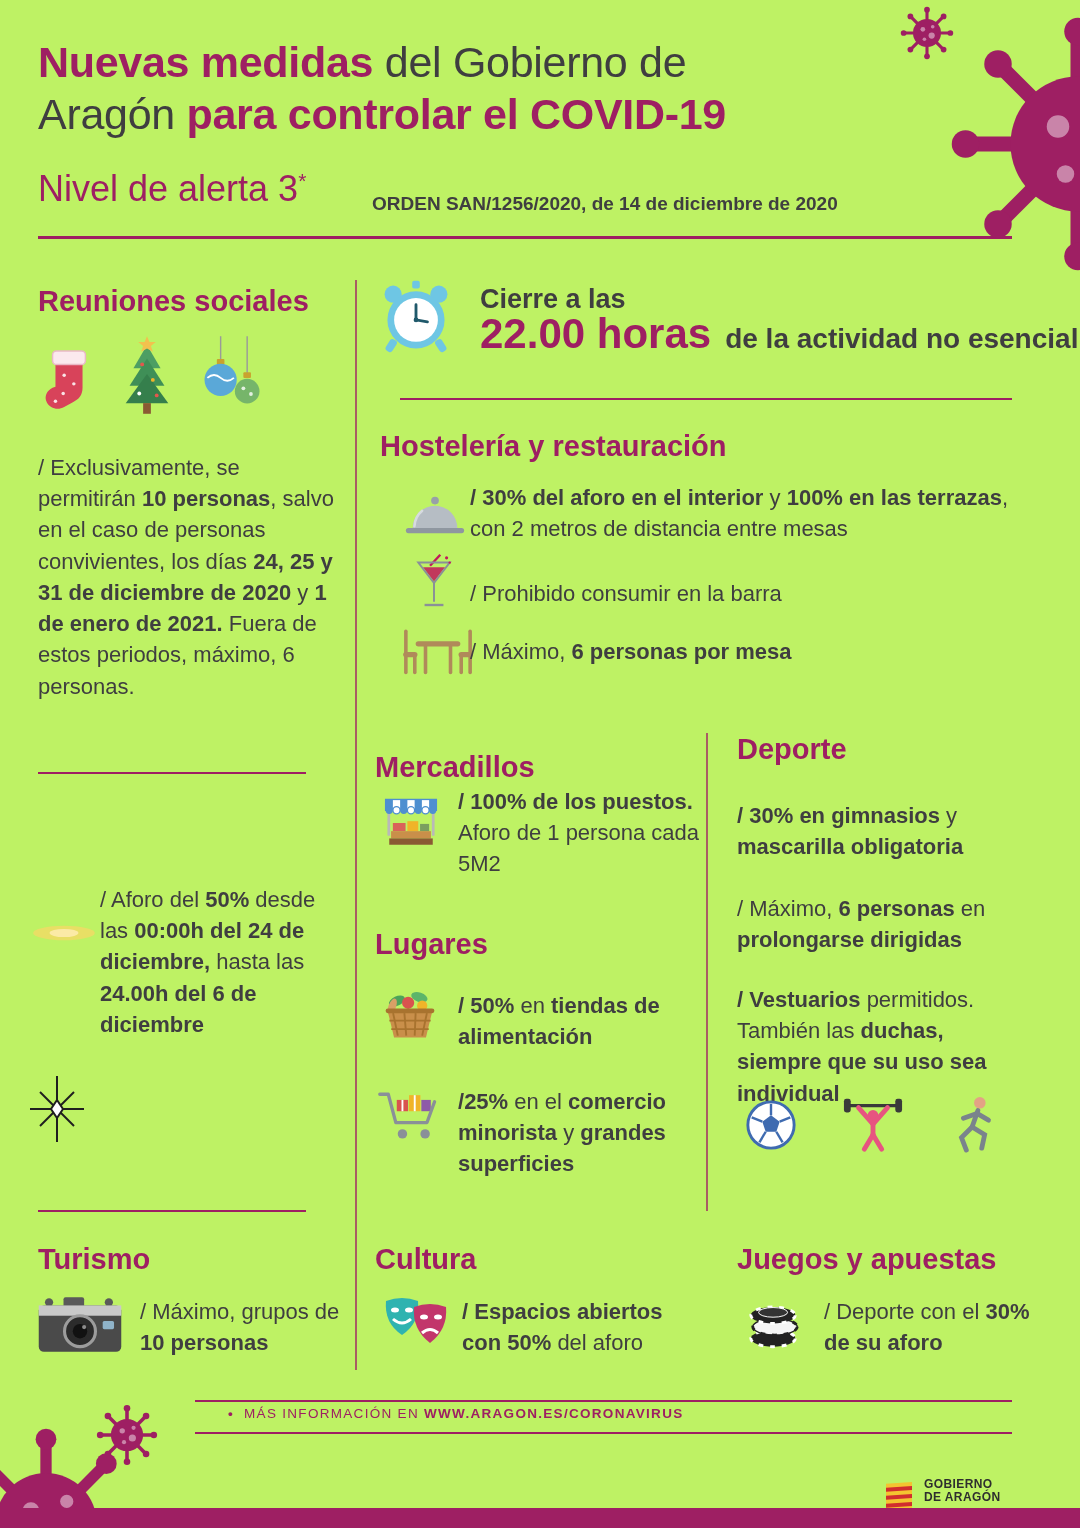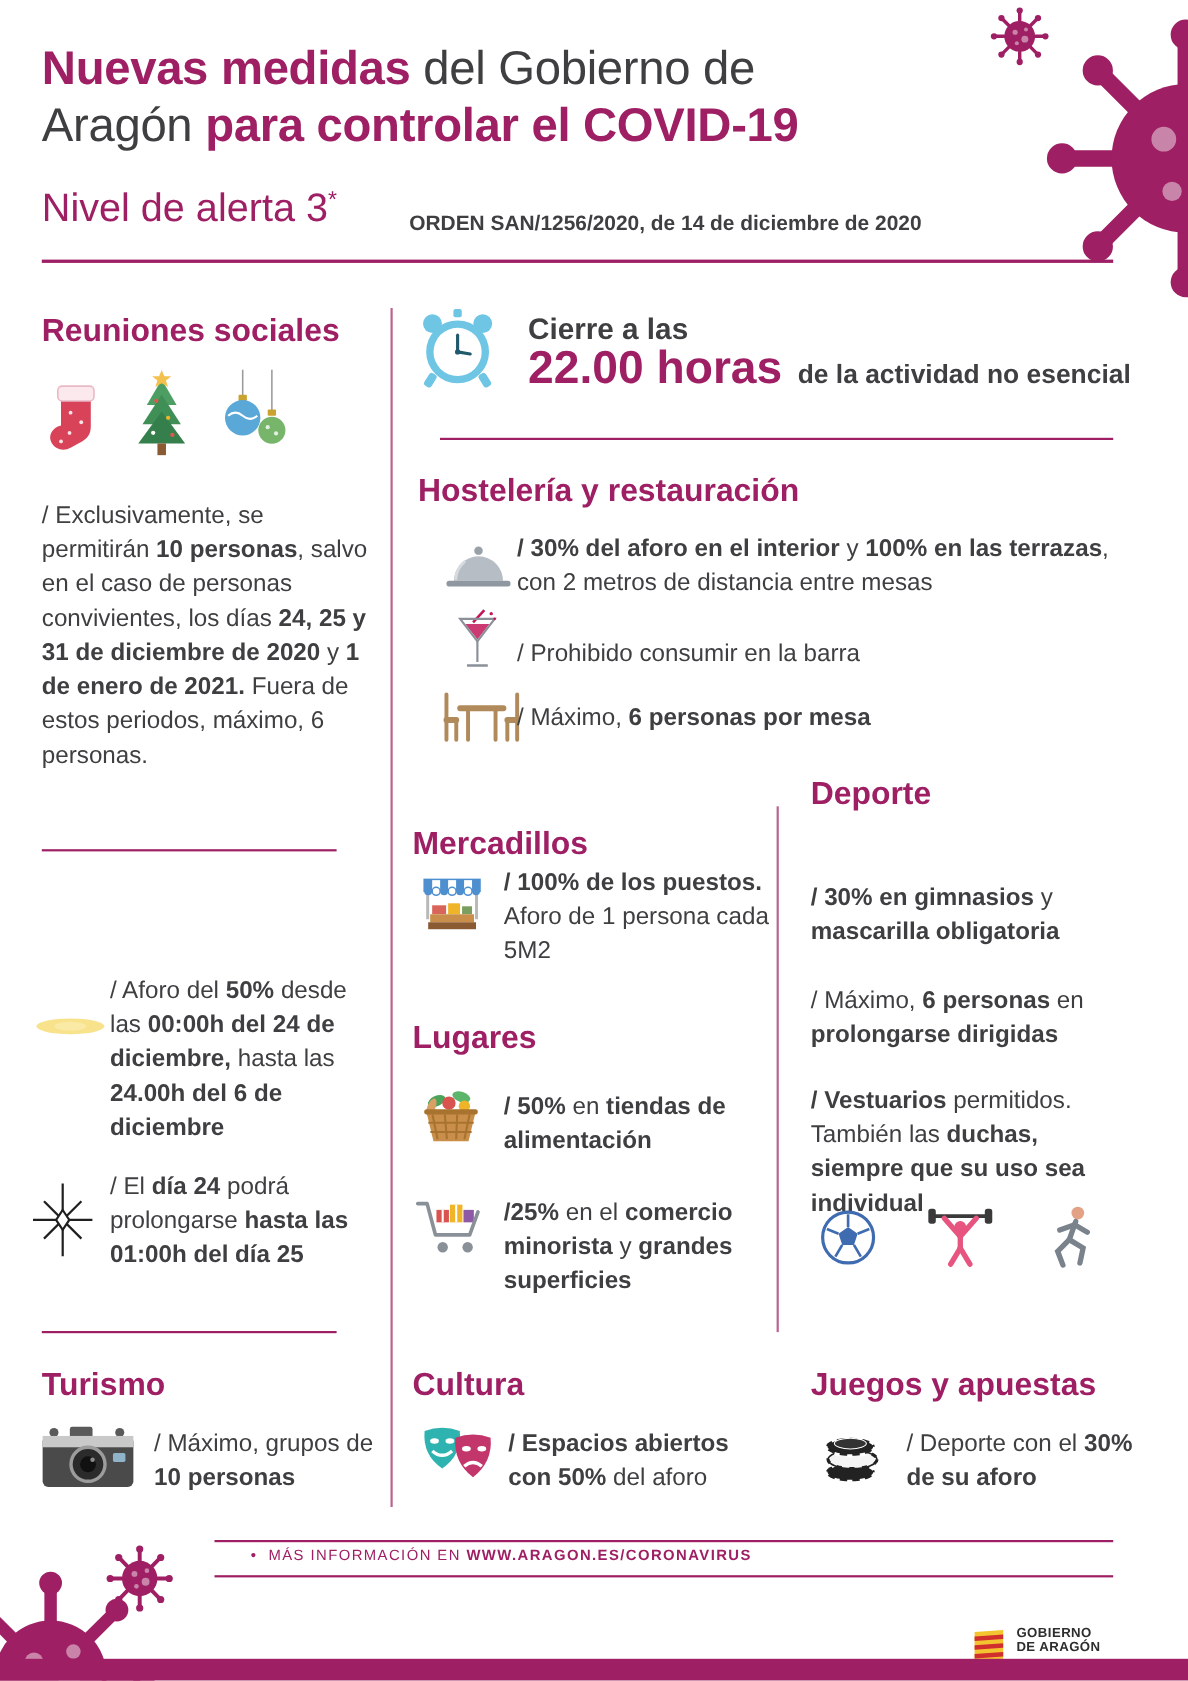--- a/index.html
+++ b/index.html
@@ -1,34 +1,34 @@
 <!DOCTYPE html>
 <html><head>
 <meta charset="utf-8">
 <style>
   html,body{margin:0;padding:0;background:#e9e9e9}
-  .page{position:relative;width:1080px;height:1528px;background:#ffffff;overflow:hidden;
+  .page{position:relative;width:1080px;height:1528px;background:#bef264;overflow:hidden;
         font-family:"Liberation Sans",sans-serif;color:#3f3e40;margin:0 auto}
   .abs{position:absolute}
   .b{font-weight:700}
   .accent{color:#9e1f63}
   .title{font-size:43px;line-height:1.22;font-weight:400;letter-spacing:-0.3px}
   .title .b{font-weight:800}
   .alert{font-size:36px;color:#9e1f63;font-weight:400}
   .alert sup{font-size:21px}
   .order{font-size:19px;font-weight:700}
   .h{font-size:29px;font-weight:800;color:#9e1f63}
   .body{font-size:22px;line-height:1.42}
   .hr{background:#9e1f63}
   .vr{background:#9e1f63;opacity:.7;width:2px}
   .virus{color:#9e1f63}
   .cierre-intro{font-size:27px;font-weight:800}
   .cierre-line{display:flex;align-items:baseline;gap:14px;white-space:nowrap}
   .time{font-size:42px;font-weight:800;color:#9e1f63}
-  .time-rest{font-size:24px;font-weight:800}
+  .time-rest{font-size:28px;font-weight:800}
   .icons-row{display:flex;align-items:flex-end;gap:18px}
   .dep-icons{display:flex;align-items:center;gap:44px}
   .footer-info{font-size:13.5px;letter-spacing:1.3px;color:#9e1f63;display:flex;align-items:center;gap:10px}
   .footer-info .b{font-weight:800}
   .logo-text{font-size:12px;font-weight:800;line-height:1.12;color:#2e2e2e;letter-spacing:.4px}
   .bottom-bar{background:#9e1f63}
 </style>
 </head>
 <body>
 
@@ -134,21 +134,20 @@
 
   <svg class="abs" style="left:22px;top:1074px" width="70" height="70" viewBox="0 0 70 70">
     <g stroke="#1f1f1f" stroke-width="2">
       <line x1="35" y1="2" x2="35" y2="68"></line>
       <line x1="8" y1="35" x2="62" y2="35"></line>
       <line x1="18" y1="18" x2="52" y2="52"></line>
       <line x1="52" y1="18" x2="18" y2="52"></line>
     </g>
     <polygon points="35,26 41,35 35,44 29,35" fill="#ffffff" stroke="#1f1f1f" stroke-width="2"></polygon>
   </svg>
-  <div class="abs body" style="left:100px;top:1062px;width:242px"><span>/ El </span><span class="b">día 24</span><span> podrá prolongarse </span><span class="b">hasta las 01:00h del día 25</span></div>
 
   <div class="abs hr" style="left:38px;top:1210px;width:268px;height:2px"></div>
 
   <div class="abs h" style="left:38px;top:1243px">Turismo</div>
 
   <svg class="abs" style="left:36px;top:1292px" width="88" height="66" viewBox="0 0 84 64">
     <rect x="26" y="5" width="20" height="10" rx="2" fill="#5a5a5a"></rect>
     <circle cx="12" cy="10" r="4" fill="#5a5a5a"></circle>
       <circle cx="70" cy="10" r="4" fill="#5a5a5a"></circle>
     <rect x="2" y="13" width="80" height="45" rx="5" fill="#4a4a4a"></rect>
@@ -238,21 +237,21 @@
       <circle cx="48" cy="18" r="4" fill="#ffffff" stroke="#4e8fd0" stroke-width="1.5"></circle>
     <circle cx="56" cy="18" r="4" fill="#4e8fd0"></circle>
     <rect x="12" y="32" width="14" height="9" fill="#d96459"></rect>
       <rect x="28" y="30" width="12" height="11" fill="#f0b429"></rect>
     <rect x="42" y="33" width="10" height="8" fill="#7a9e5f"></rect>
     <rect x="10" y="41" width="44" height="8" fill="#c98f4a"></rect>
     <rect x="8" y="49" width="48" height="7" fill="#8a5a33"></rect>
   </svg>
   <div class="abs body" style="left:458px;top:786px;width:245px"><span class="b">/ </span><span class="b">100% de los puestos.</span><span> Aforo de 1 persona cada 5M2</span></div>
 
-  <div class="abs h" style="left:737px;top:706px">Deporte</div>
+  <div class="abs h" style="left:737px;top:733px">Deporte</div>
   <div class="abs body" style="left:737px;top:800px;width:286px"><span class="b">/ </span><span class="b">30% en gimnasios</span><span> y </span><span class="b">mascarilla obligatoria</span></div>
   <div class="abs body" style="left:737px;top:893px;width:286px"><span>/ Máximo, </span><span class="b">6 personas</span><span> en </span><span class="b">prolongarse dirigidas</span></div>
   <div class="abs body" style="left:737px;top:984px;width:292px"><span class="b">/ </span><span class="b">Vestuarios</span><span> permitidos. También las </span><span class="b">duchas, siempre que su uso sea individual</span></div>
 
   <div class="abs dep-icons" style="left:744px;top:1094px">
     <svg width="54" height="54" viewBox="0 0 56 56">
       <circle cx="28" cy="28" r="24" fill="#ffffff" stroke="#3f6bb0" stroke-width="3"></circle>
       <polygon points="28,18 37,24.5 33.5,35 22.5,35 19,24.5" fill="#3f6bb0"></polygon>
       <g stroke="#3f6bb0" stroke-width="2.5">
         <line x1="28" y1="18" x2="28" y2="6"></line>

